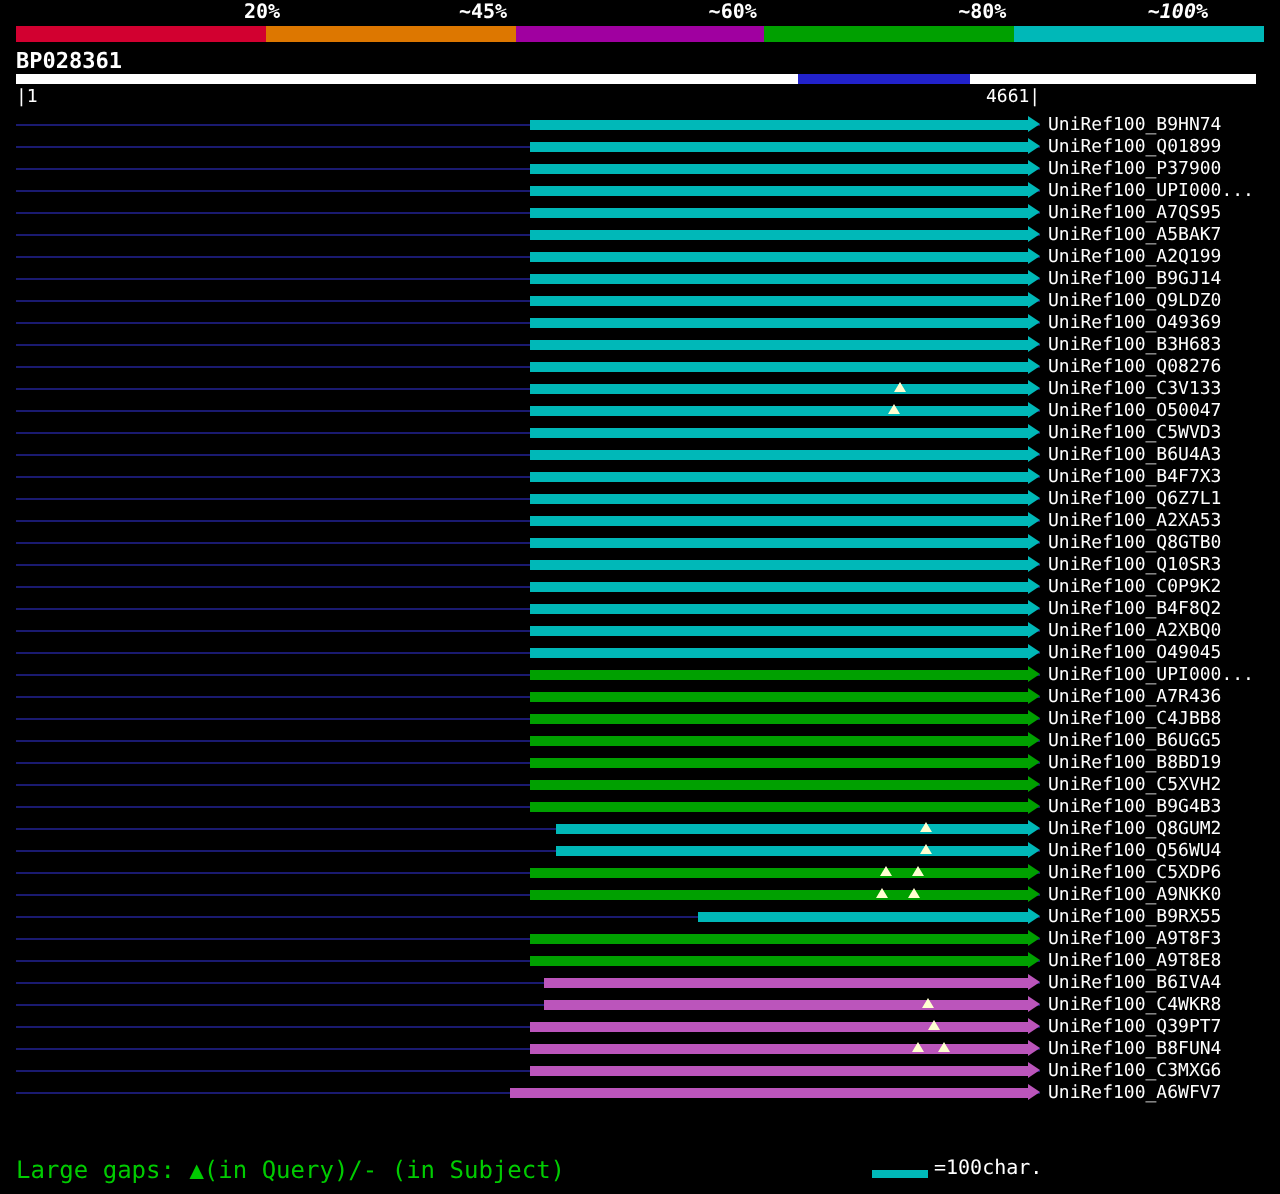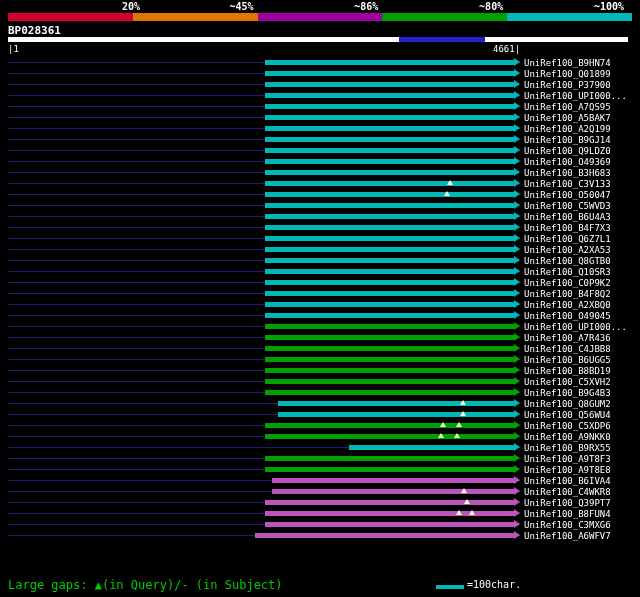--- a/index.html
+++ b/index.html
@@ -31,23 +31,23 @@
   .legend-bar{position:absolute;left:436px;top:585px;width:28px;height:4px;}
   .legend-label{position:absolute;left:467px;top:579px;color:#fff;font-size:10px;line-height:12px;}
 </style>
 </head>
 <body>
 
 <div class="screen">
   <div class="key-labels">
       <span class="key-label" style="left: 96px; width: 44px;">20%</span>
       <span class="key-label" style="left: 209.6px; width: 44px;">~45%</span>
-      <span class="key-label" style="left: 334.4px; width: 44px;">~86%</span>
+      <span class="key-label" style="left: 334.4px; width: 44px;">~60%</span>
       <span class="key-label" style="left: 459.2px; width: 44px;">~80%</span>
-      <span class="key-label" style="left: 580px; width: 44px;">~100%</span>
+      <span class="key-label" style="left: 560px; width: 44px; font-style: italic;">~100%</span>
     </div>
   <div class="key-bar">
       <div class="key-seg" style="left: 0px; width: 124.8px; background: rgb(210, 0, 48);"></div>
       <div class="key-seg" style="left: 124.8px; width: 124.8px; background: rgb(221, 119, 0);"></div>
       <div class="key-seg" style="left: 249.6px; width: 124.8px; background: rgb(160, 0, 160);"></div>
       <div class="key-seg" style="left: 374.4px; width: 124.8px; background: rgb(0, 160, 0);"></div>
       <div class="key-seg" style="left: 499.2px; width: 124.8px; background: rgb(0, 184, 184);"></div>
     </div>
   <div class="title">BP028361</div>
   <div class="query-bar" style="background: rgb(255, 255, 255);">
@@ -119,20 +119,26 @@
       <div class="row">
         <div class="baseline" style="background: rgb(26, 26, 112);"></div>
         <div class="bar" style="left: 265.044px; width: 248.956px; background: rgb(0, 184, 184);"></div>
         <div class="arrow" style="left: 514px; border-left-color: rgb(0, 184, 184);"></div>
         <span class="row-label">UniRef100_B3H683</span>
       </div>
       <div class="row">
         <div class="baseline" style="background: rgb(26, 26, 112);"></div>
         <div class="bar" style="left: 265.044px; width: 248.956px; background: rgb(0, 184, 184);"></div>
         <div class="arrow" style="left: 514px; border-left-color: rgb(0, 184, 184);"></div>
+        <span class="row-label">UniRef100_Q08276</span>
+      </div>
+      <div class="row">
+        <div class="baseline" style="background: rgb(26, 26, 112);"></div>
+        <div class="bar" style="left: 265.044px; width: 248.956px; background: rgb(0, 184, 184);"></div>
+        <div class="arrow" style="left: 514px; border-left-color: rgb(0, 184, 184);"></div>
         <div class="gap" style="left: 446.588px; border-bottom-color: rgb(255, 255, 208);"></div>
         <span class="row-label">UniRef100_C3V133</span>
       </div>
       <div class="row">
         <div class="baseline" style="background: rgb(26, 26, 112);"></div>
         <div class="bar" style="left: 265.044px; width: 248.956px; background: rgb(0, 184, 184);"></div>
         <div class="arrow" style="left: 514px; border-left-color: rgb(0, 184, 184);"></div>
         <div class="gap" style="left: 444.391px; border-bottom-color: rgb(255, 255, 208);"></div>
         <span class="row-label">UniRef100_O50047</span>
       </div>

